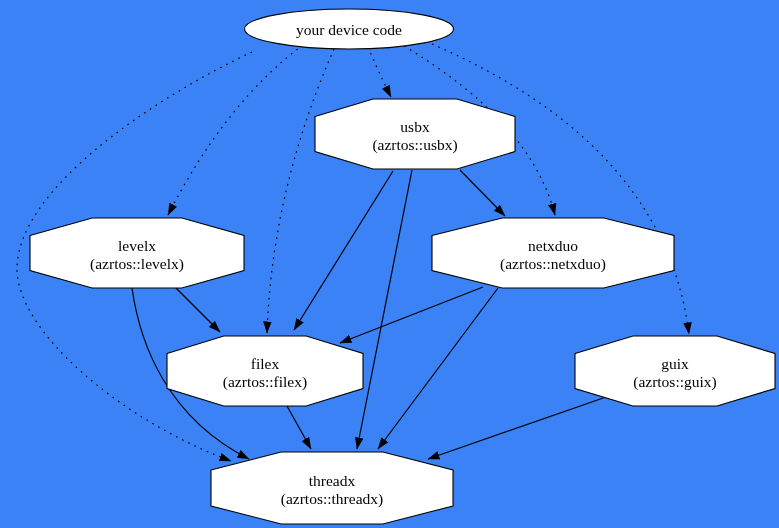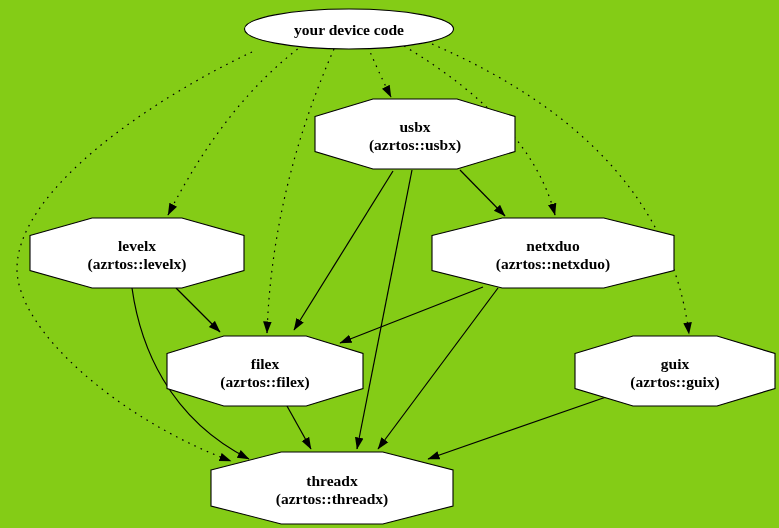--- a/index.html
+++ b/index.html
@@ -8,22 +8,21 @@
     background: #ffffff;
     width: 779px;
     height: 528px;
     overflow: hidden;
     font-family: "Liberation Serif", "DejaVu Serif", serif;
   }
   .canvas {
     position: relative;
     width: 779px;
     height: 528px;
-    background: #84cc16;
-    font-weight: bold;
+    background: #3b82f6;
   }
   .edge {
     fill: none;
     stroke: #000000;
     stroke-width: 1.2;
   }
   .edge.dotted {
     stroke-dasharray: 1.6 5.2;
   }
   .node-shape {

